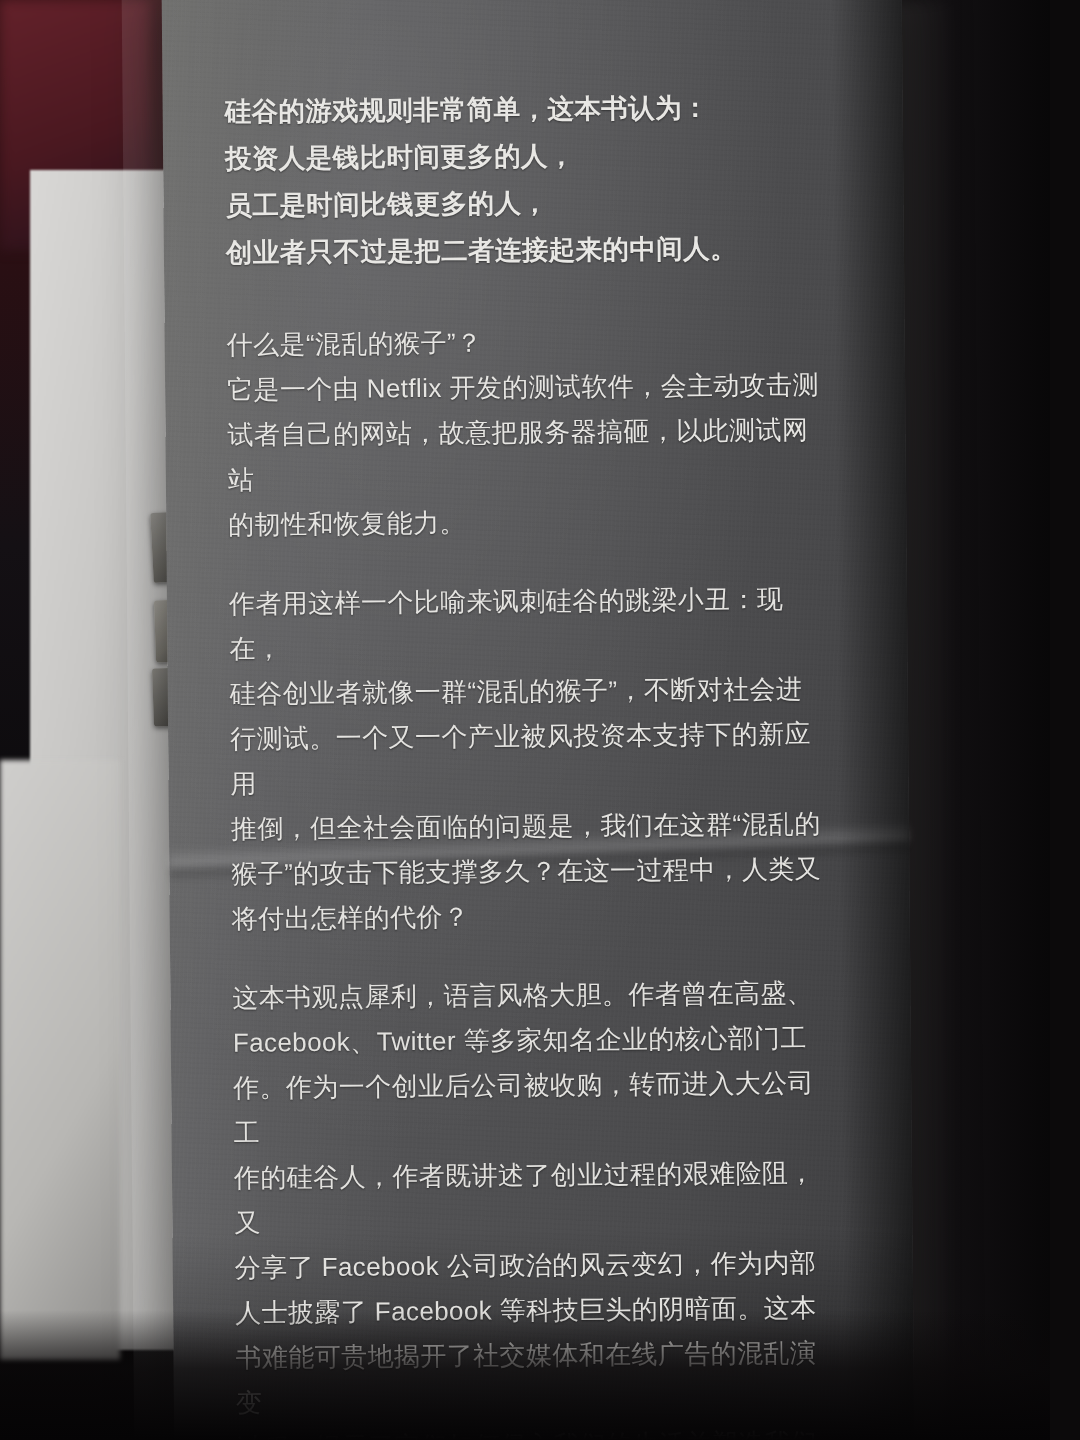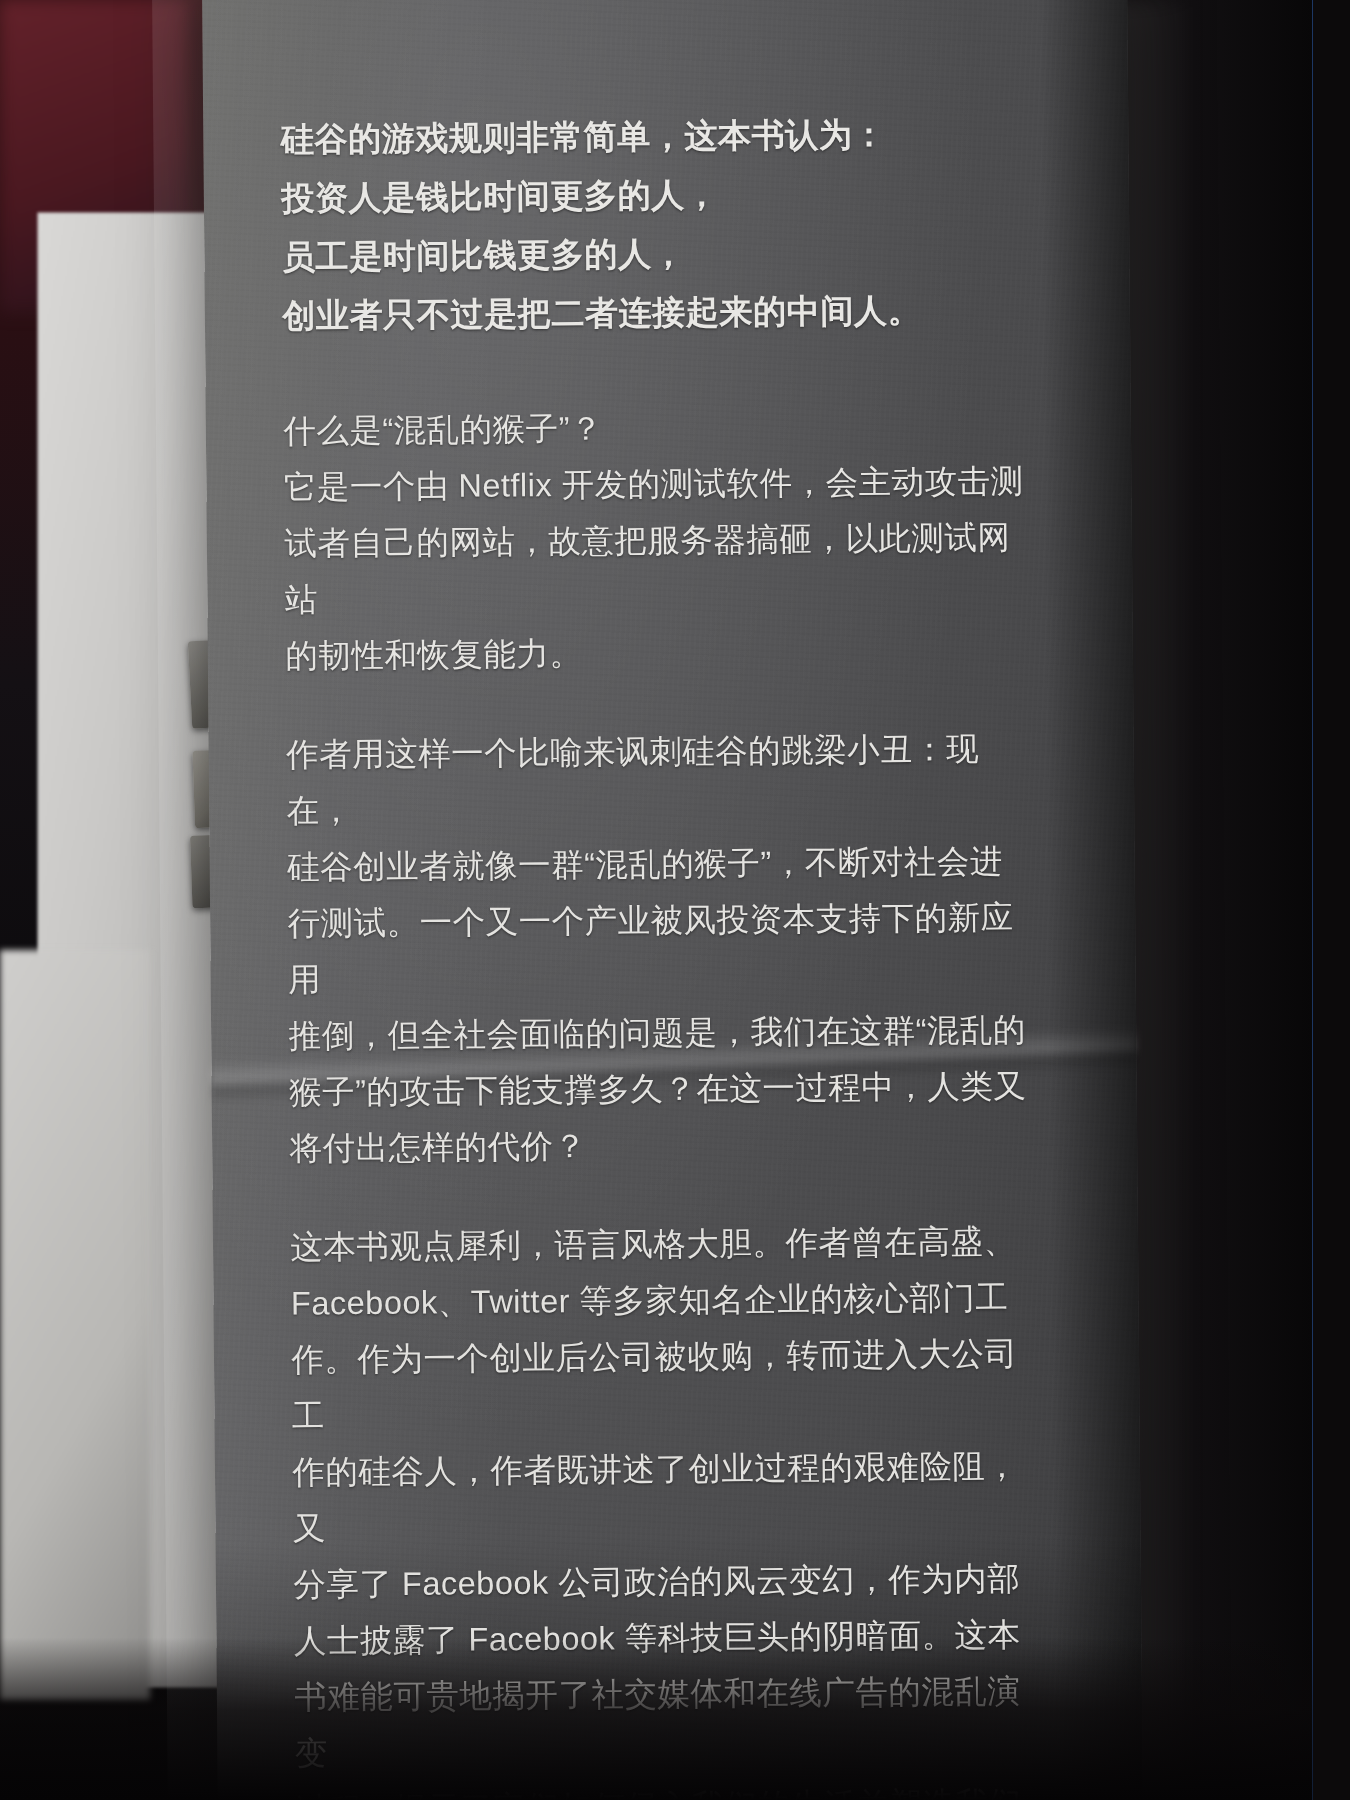--- a/index.html
+++ b/index.html
@@ -13,21 +13,21 @@
     height: 1440px;
     overflow: hidden;
     font-family: "Liberation Sans", sans-serif;
   }
 
   #photo {
     position: relative;
     width: 1050px;
     height: 1440px;
     overflow: hidden;
-    background: #3b82f6;
+    background: #f9a8d4;
   }
 
   
   .bg-dark-left {
     position: absolute;
     left: 0; top: 0;
     width: 200px; height: 1440px;
     background: linear-gradient(180deg, #3c1418 0%, #2a0f13 18%, #141014 38%, #0b0a0c 60%, #070607 100%);
   }
   .bg-maroon {

